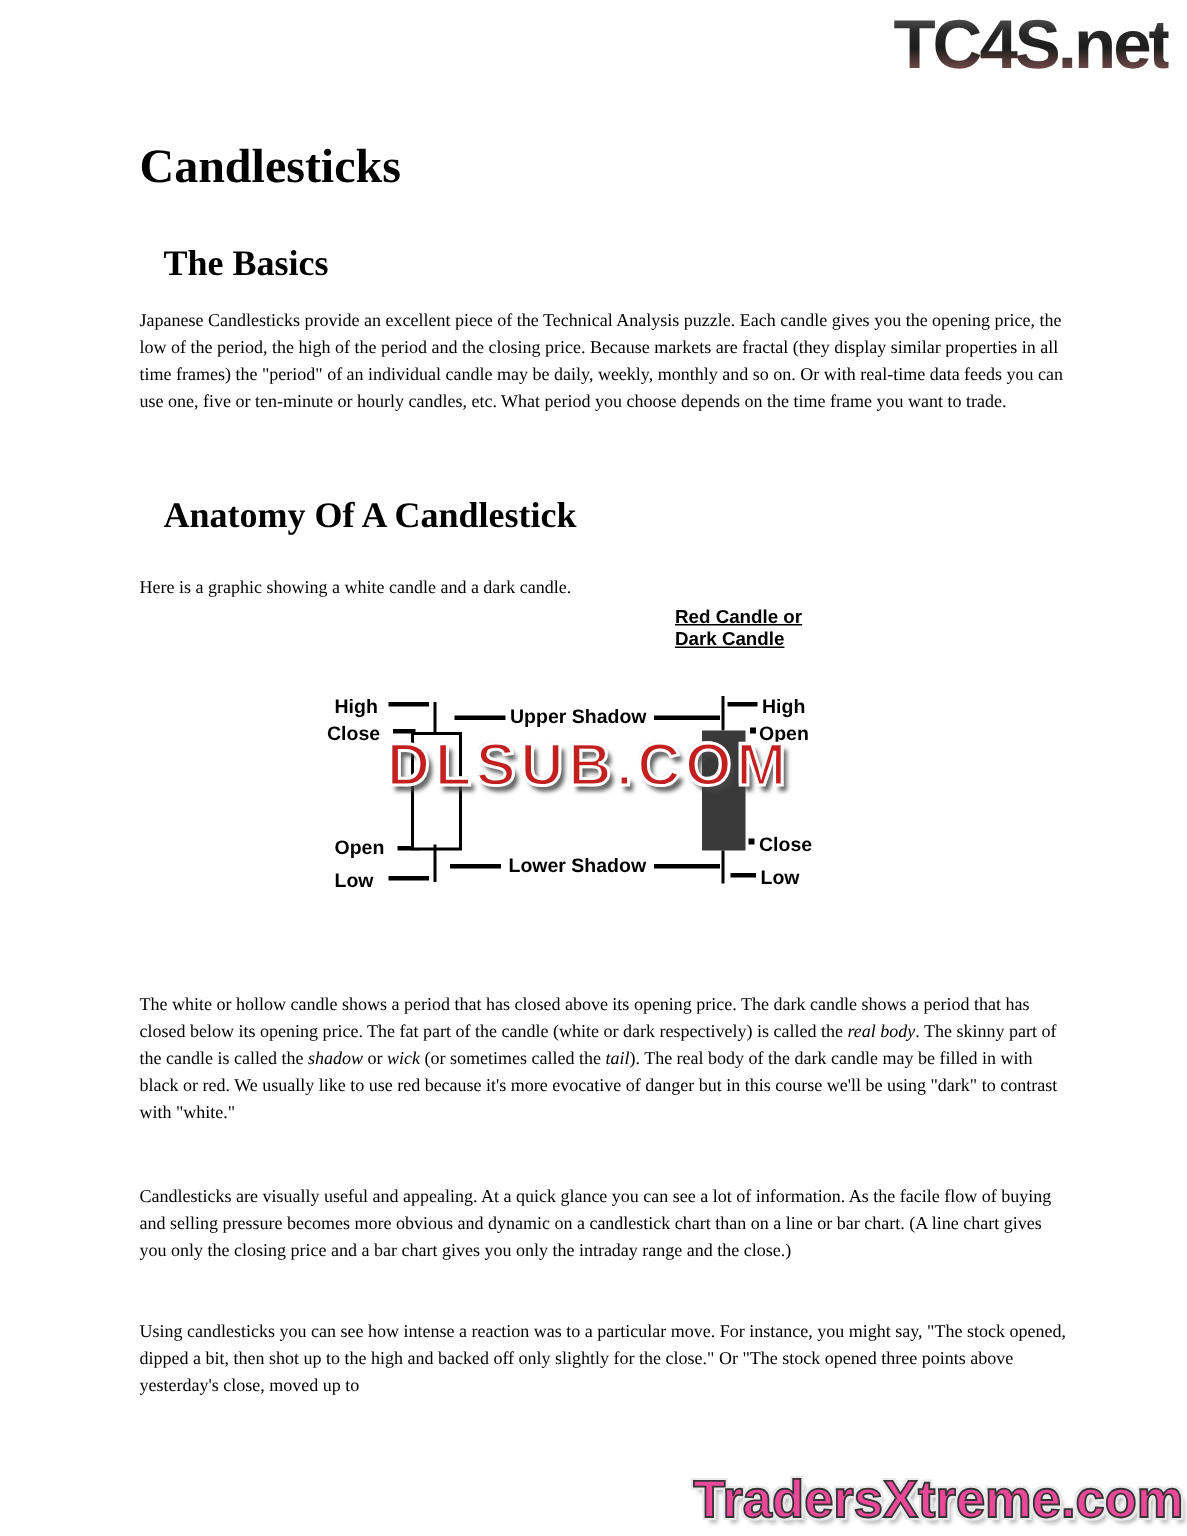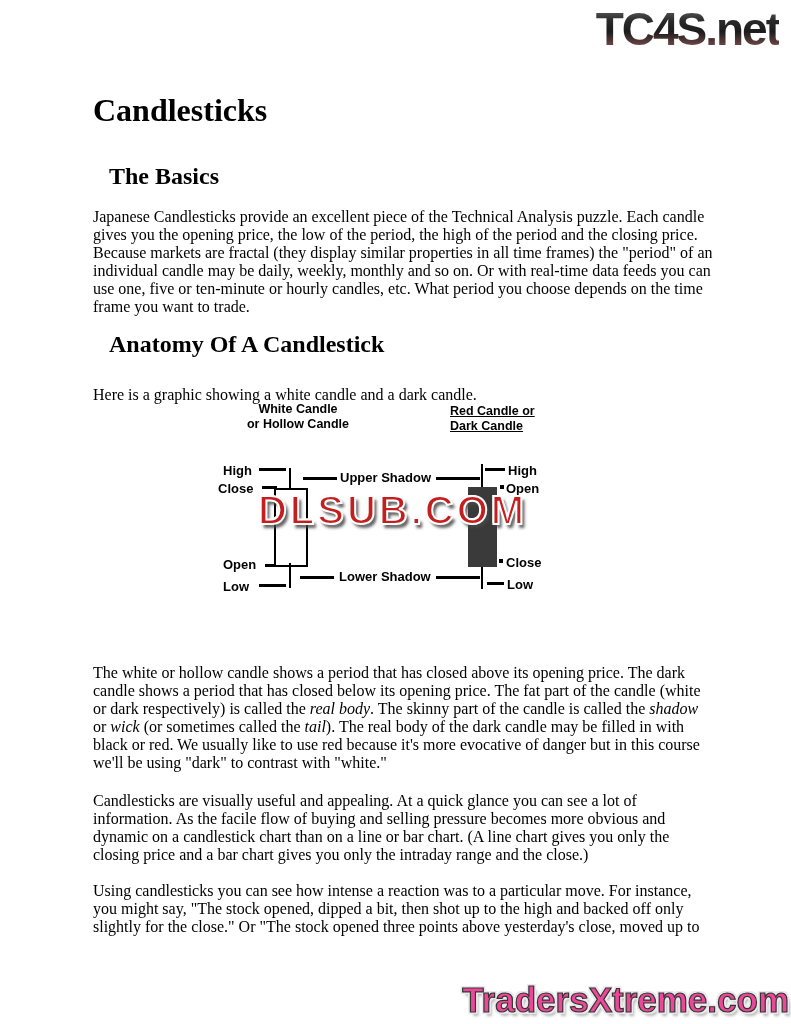--- a/index.html
+++ b/index.html
@@ -29,21 +29,21 @@
 
   
   .content { position: absolute; left: 93px; top: 0; width: 622px; }
   .content h1 {
     position: absolute; left: 0; top: 92px;
     margin: 0; font-size: 32px; font-weight: bold; line-height: 36px;
   }
   .h2-basics   { position: absolute; left: 0; top: 147px; }
   .h2-anatomy  { position: absolute; left: 0; top: 315px; }
   .content h2 { margin: 16px; font-size: 24px; font-weight: bold; line-height: 27px; }
-  .para { position: absolute; left: 0; width: 622px; font-size: 16px; line-height: 18px; }
+  .para { position: absolute; left: 0; width: 622px; font-size: 12px; line-height: 18px; }
   .p-basics  { top: 192px; }
   .p-intro   { top: 370px; }
   .p-after1  { top: 648px; }
   .p-after2  { top: 776px; }
   .p-after3  { top: 866px; }
 
   
   .diagram {
     position: absolute; left: 125px; top: 398px;
     width: 345px; height: 202px;
@@ -119,24 +119,20 @@
   <h2 class="h2-basics">The Basics</h2>
 
   <p class="para p-basics">Japanese Candlesticks provide an excellent piece of the Technical Analysis puzzle. Each candle gives you the opening price, the low of the period, the high of the period and the closing price. Because markets are fractal (they display similar properties in all time frames) the "period" of an individual candle may be daily, weekly, monthly and so on. Or with real-time data feeds you can use one, five or ten-minute or hourly candles, etc. What period you choose depends on the time frame you want to trade.</p>
 
   <h2 class="h2-anatomy">Anatomy Of A Candlestick</h2>
 
   <p class="para p-intro">Here is a graphic showing a white candle and a dark candle.</p>
 
   <div class="diagram">
 
-    <div class="abs dg-title wc-title">
-      <div>White Candle</div>
-      <div>or Hollow Candle</div>
-    </div>
     <div class="abs dg-title rc-title">
       <div>Red Candle or</div>
       <div>Dark Candle</div>
     </div>
 
     <span class="abs lbl-high-l">High</span>
     <div class="tick" style="left:41px; top:70px; width:27px;"></div>
     <span class="abs lbl-close-l">Close</span>
     <div class="tick" style="left:44px; top:88px; width:15px;"></div>
     <span class="abs lbl-open-l">Open</span>

